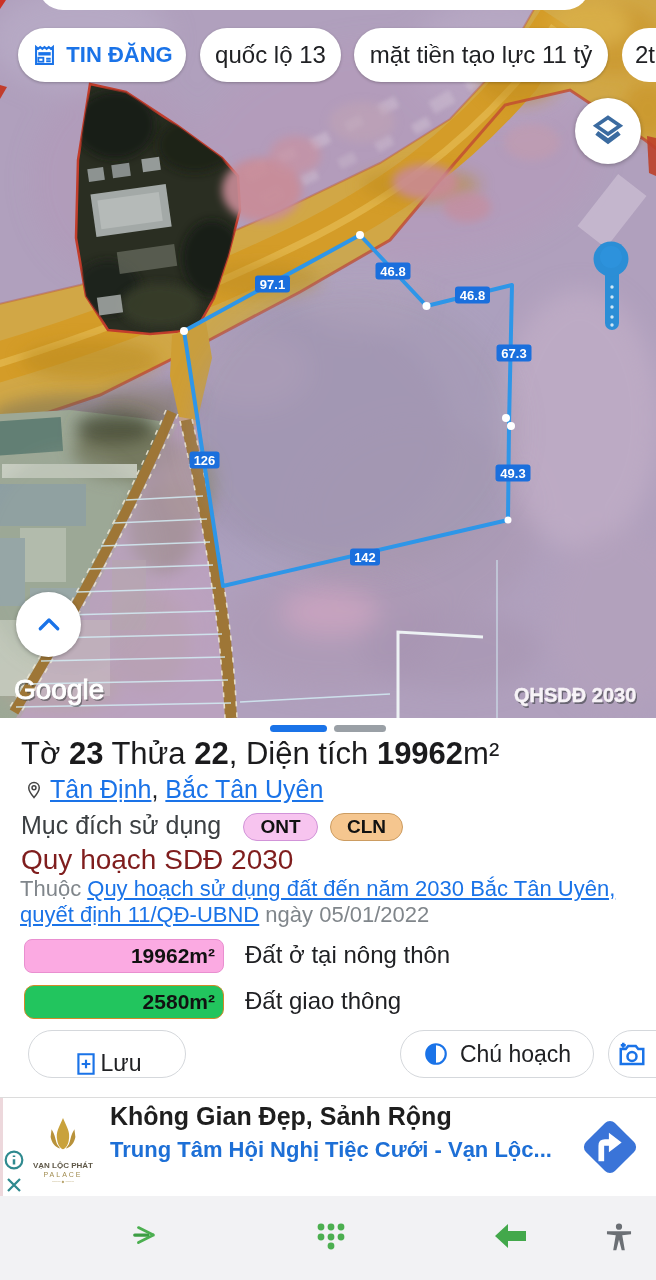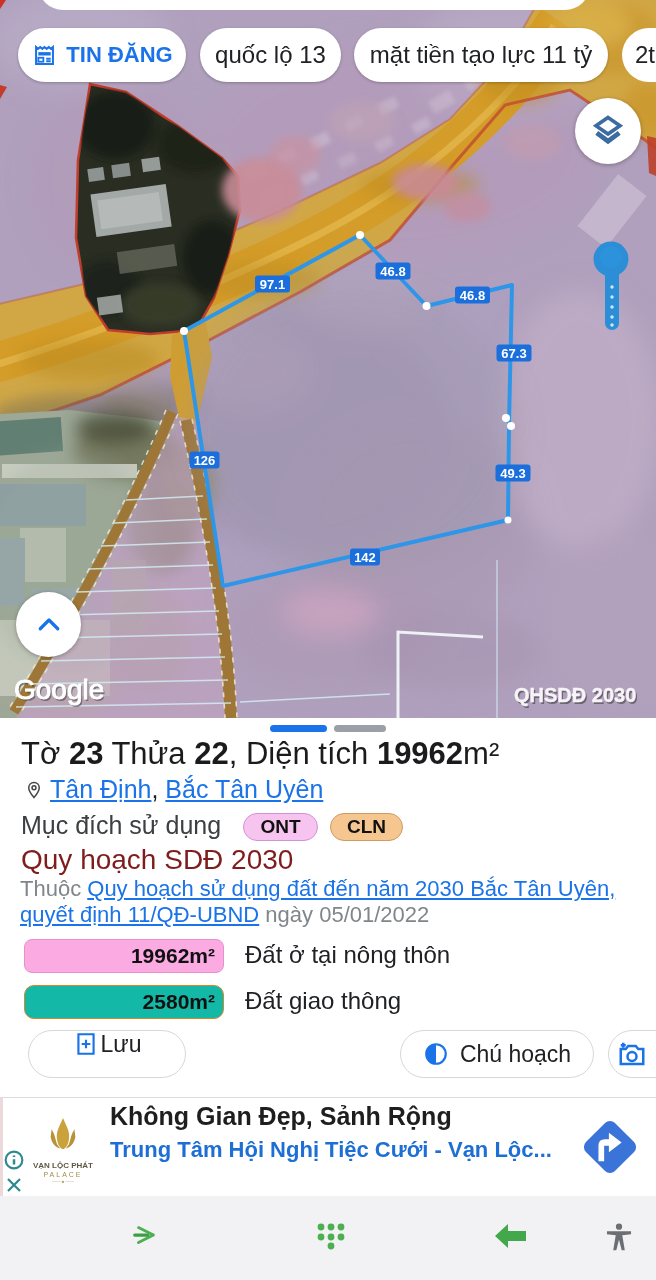--- a/index.html
+++ b/index.html
@@ -315,25 +315,25 @@
   <div class="abs" style="left:330px;top:95px;width:73px;height:28px;background:#f5c68f;border:1.5px solid #cc9c61;border-radius:15px;display:flex;align-items:center;justify-content:center;font-size:19px;font-weight:bold;color:#111;">CLN</div>
 
   <div class="abs" style="left:21px;top:126px;font-size:28px;color:#7f1d1d;">Quy hoạch SDĐ 2030</div>
 
   <div class="abs" style="left:20px;top:158px;width:640px;font-size:22px;line-height:26px;color:#80868b;">Thuộc <a style="color:#1a73e8;text-decoration:underline;">Quy hoạch sử dụng đất đến năm 2030 Bắc Tân Uyên,<br>quyết định 11/QĐ-UBND</a> ngày 05/01/2022</div>
 
   <div class="abs" style="left:24px;top:221px;width:200px;height:34px;background:#fbaae2;border:1px solid #e98fd0;border-radius:8px;display:flex;align-items:center;justify-content:flex-end;padding-right:8px;font-size:21px;font-weight:bold;color:#111;">19962m²</div>
 
   <div class="abs" style="left:245px;top:223px;font-size:24px;color:#202124;">Đất ở tại nông thôn</div>
 
-  <div class="abs" style="left:24px;top:267px;width:200px;height:34px;background:#14b8a6;border:1px solid #d28a28;border-radius:10px;display:flex;align-items:center;justify-content:flex-end;padding-right:8px;font-size:21px;font-weight:bold;color:#111;">2580m²</div>
+  <div class="abs" style="left:24px;top:267px;width:200px;height:34px;background:#22c55e;border:1px solid #d28a28;border-radius:10px;display:flex;align-items:center;justify-content:flex-end;padding-right:8px;font-size:21px;font-weight:bold;color:#111;">2580m²</div>
 
   <div class="abs" style="left:245px;top:269px;font-size:24px;color:#202124;">Đất giao thông</div>
 
-  <div class="abs" style="left:28px;top:312px;width:158px;height:48px;border:1.5px solid #d5d8dc;border-radius:26px;display:flex;align-items:flex-start;justify-content:center;gap:2px;">
+  <div class="abs" style="left:28px;top:312px;width:158px;height:48px;border:1.5px solid #d5d8dc;border-radius:26px;display:flex;align-items:flex-end;justify-content:center;gap:2px;">
     <svg width="26" height="26" viewBox="0 0 24 24">
           <path fill="none" stroke="#1a73e8" stroke-width="2" d="M5 3 h14 v18 h-14 Z"></path>
           <path stroke="#1a73e8" stroke-width="2" d="M12 8 v8 M8 12 h8" fill="none"></path>
         </svg>
     <span style="font-size:23px;color:#202124;">Lưu</span>
   </div>
 
 
   <div class="abs" style="left:400px;top:312px;width:194px;height:48px;border:1.5px solid #d5d8dc;border-radius:26px;display:flex;align-items:center;justify-content:center;gap:11px;">
     <svg width="26" height="26" viewBox="0 0 24 24">

